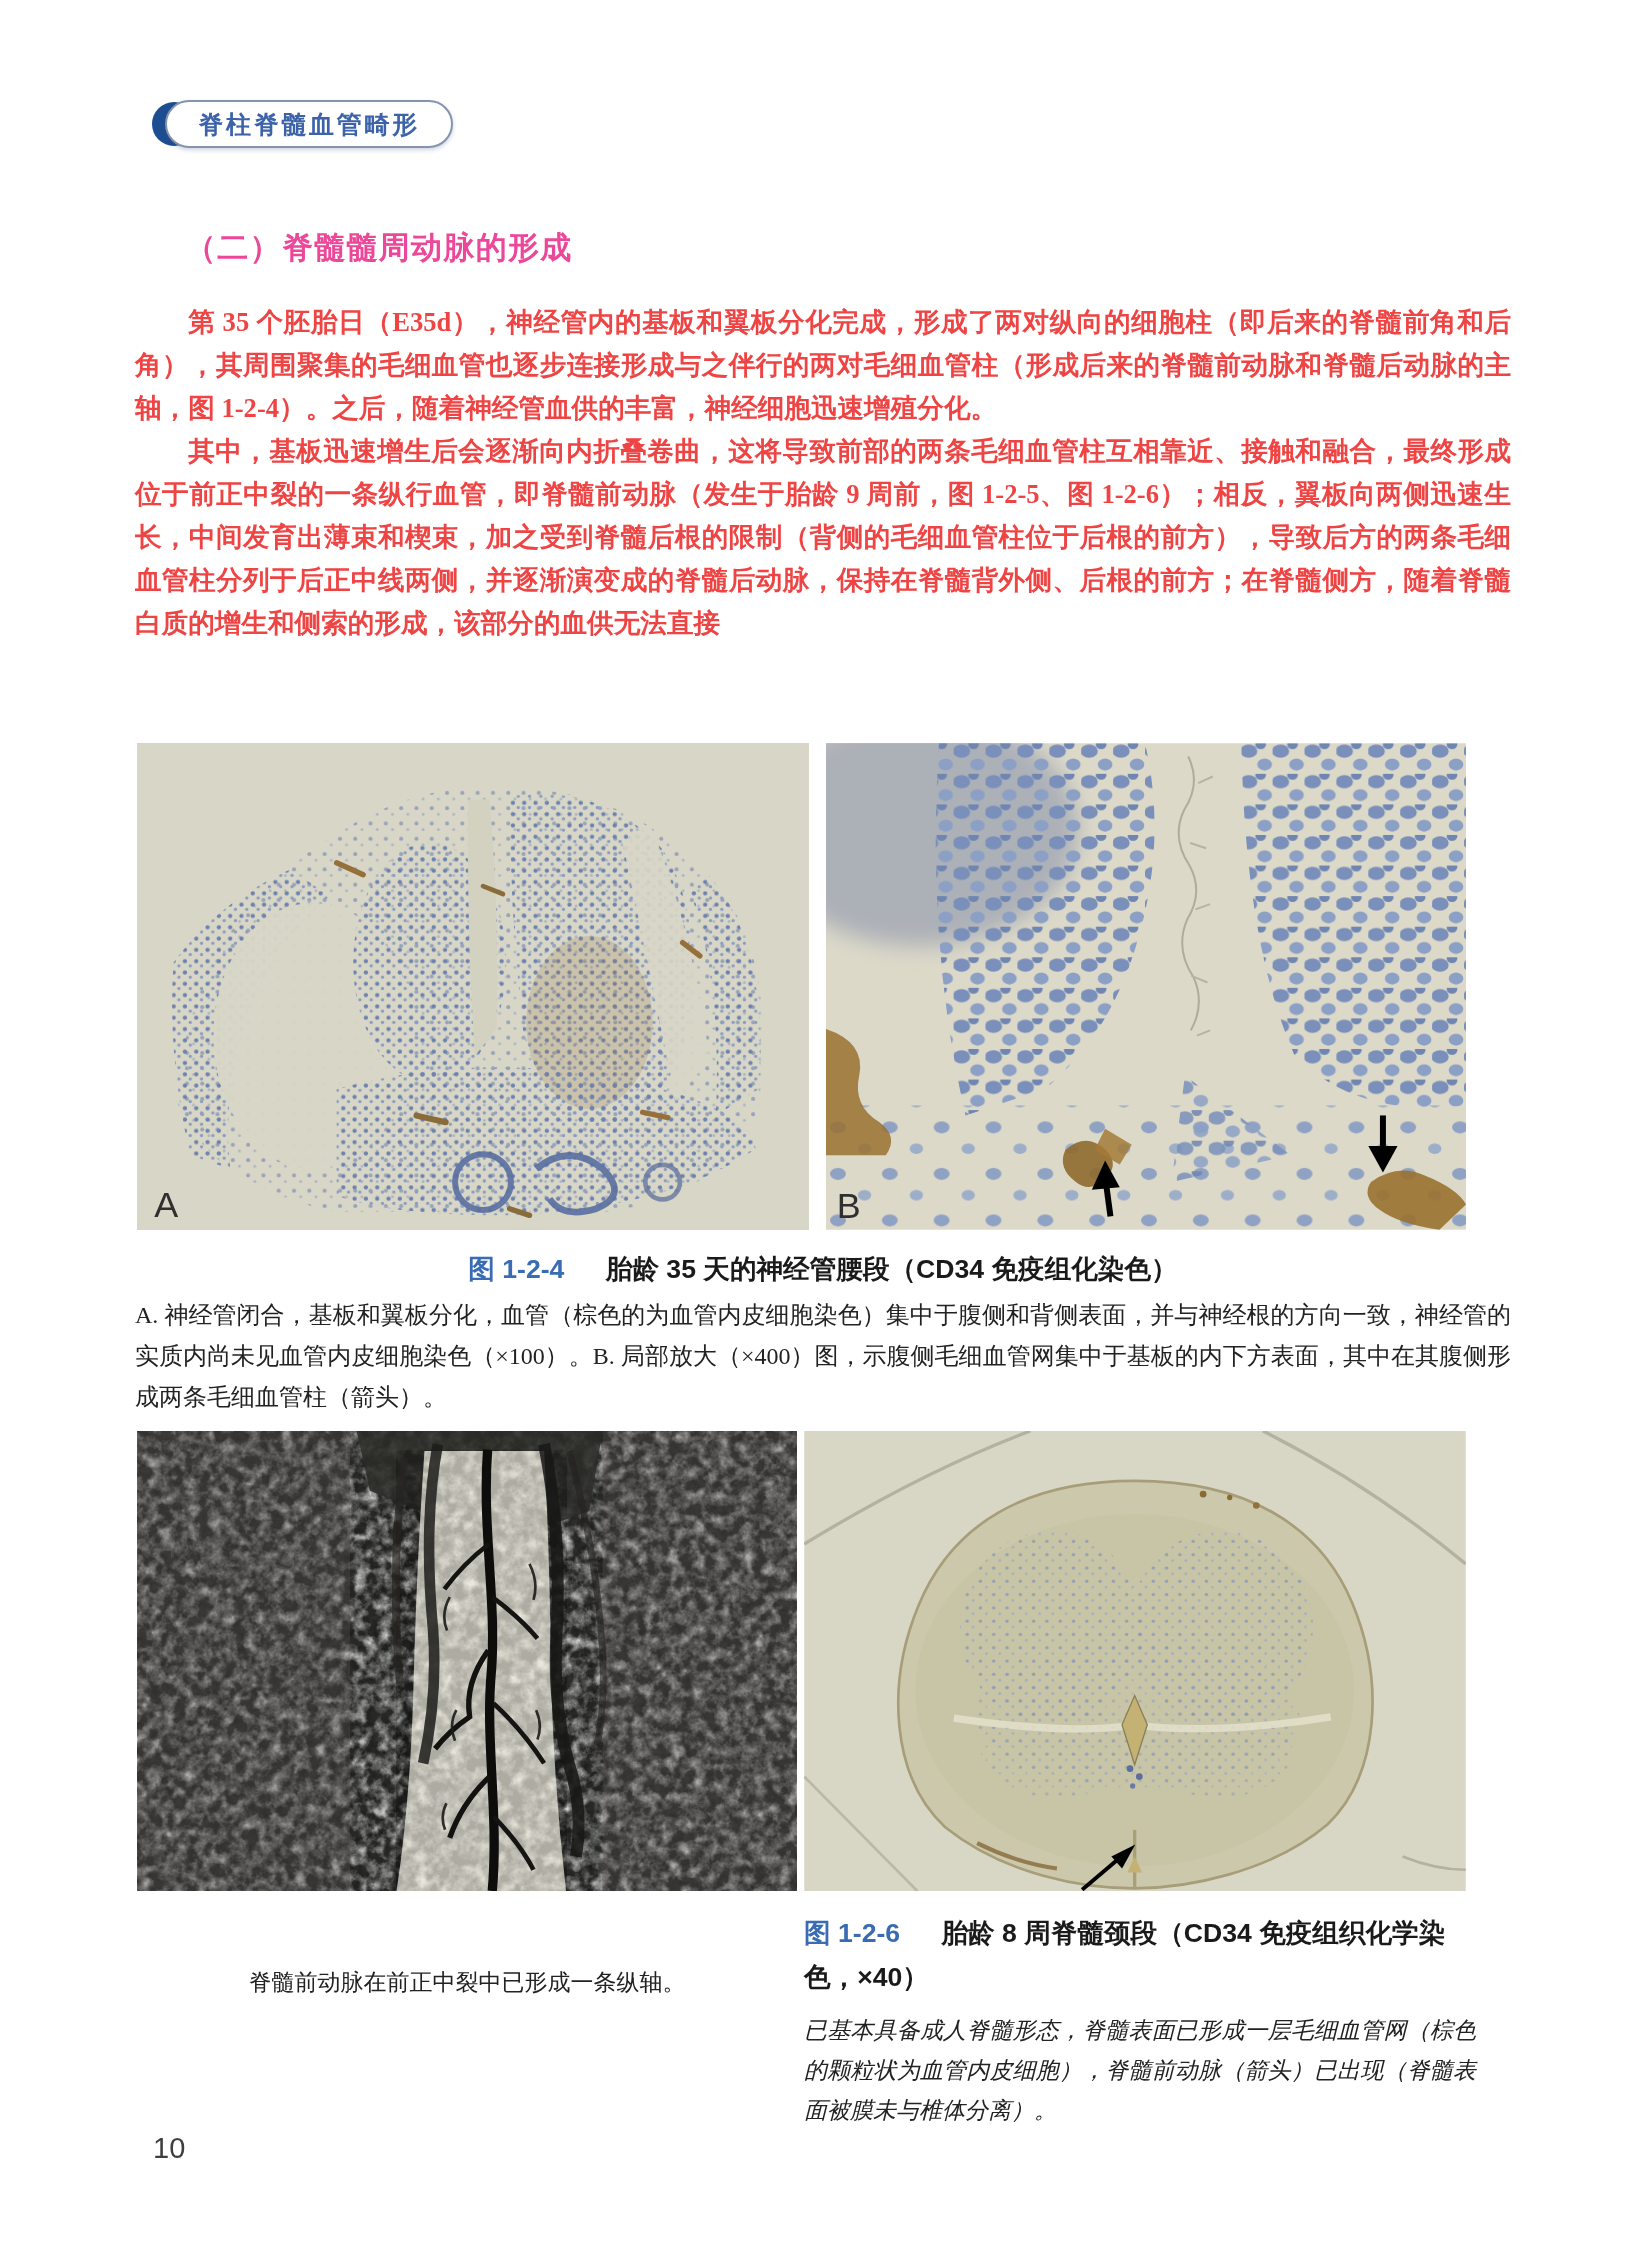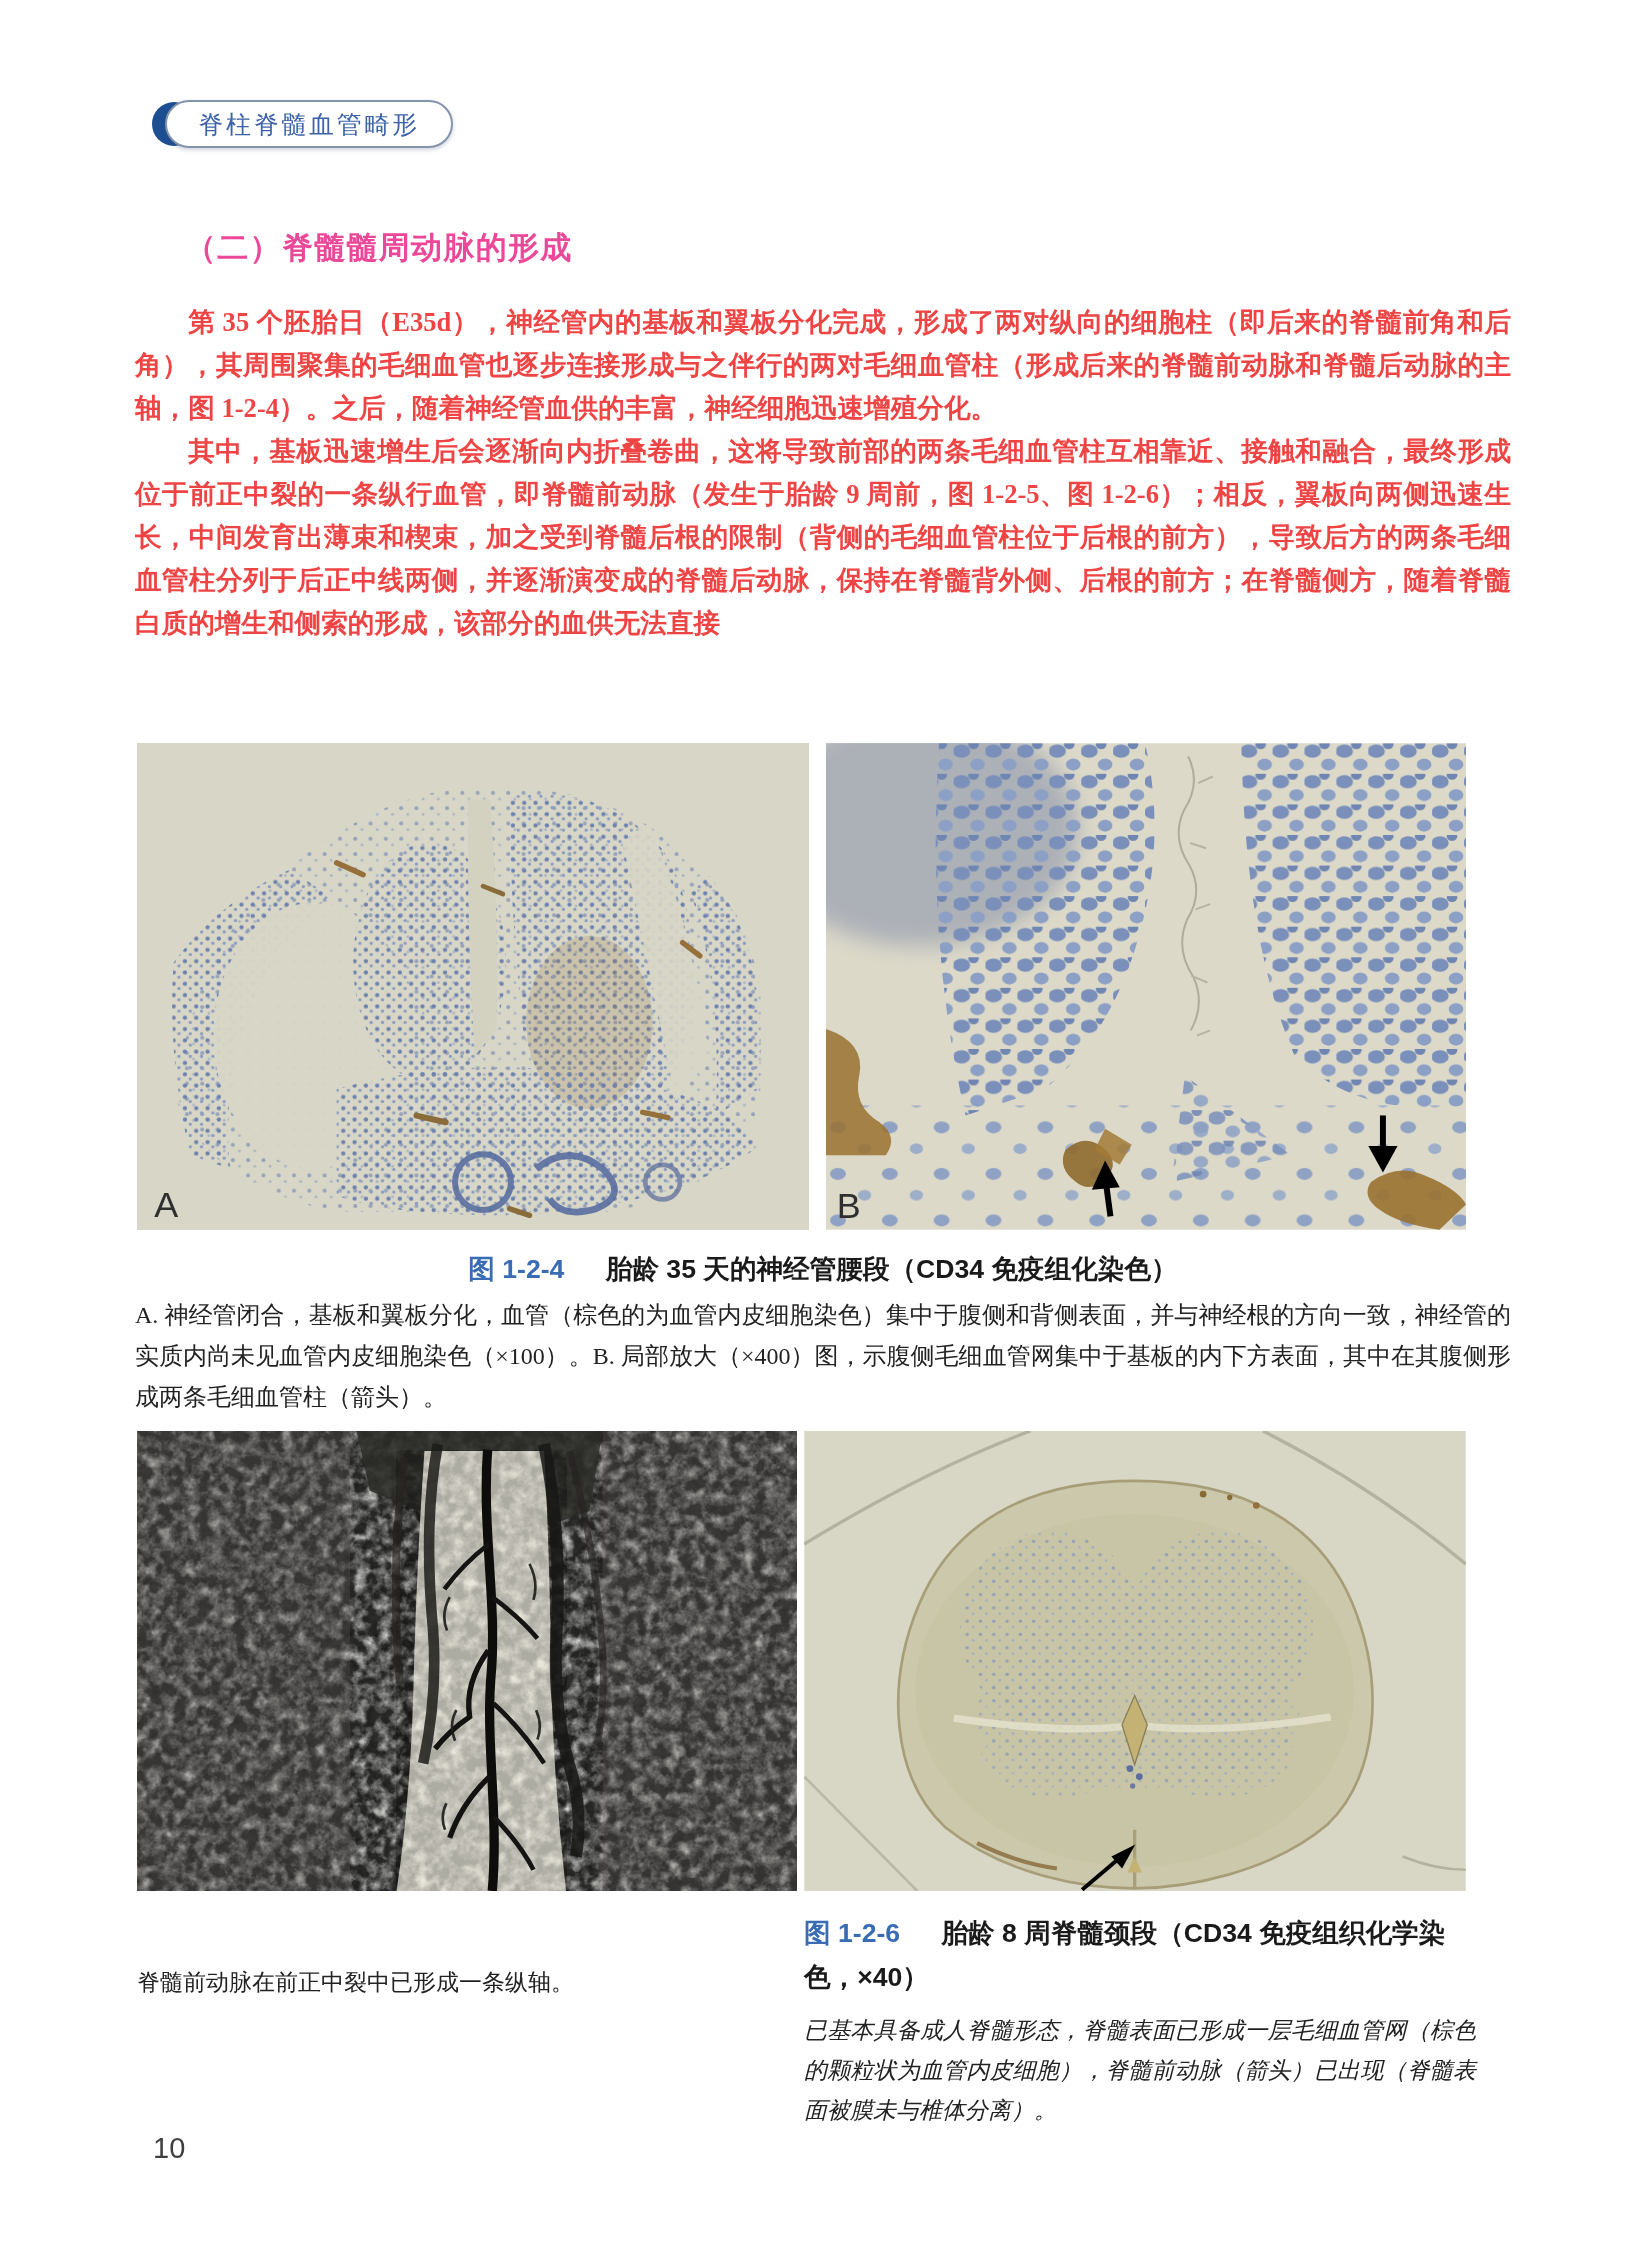--- a/index.html
+++ b/index.html
@@ -7,21 +7,21 @@
     position:relative;width:1649px;height:2250px;background:#ffffff;
     font-family:"Liberation Serif","DejaVu Serif",serif;color:#1c1c1c;
     overflow:hidden;
   }
   
   .badge-wrap{position:absolute;left:152px;top:100px;height:48px;}
   .badge-crescent{position:absolute;left:0;top:2px;width:44px;height:44px;border-radius:50%;background:#1c4e91;}
   .badge-pill{
     position:absolute;left:13.3px;top:0;height:44px;line-height:44px;
     padding:0 31px;background:#ffffff;border:2px solid #8494ad;border-radius:25px;
-    font-family:"Liberation Sans","DejaVu Sans",sans-serif;font-weight:normal;
+    font-family:"Liberation Sans","DejaVu Sans",sans-serif;font-weight:bold;
     font-size:25px;color:#3c63a8;letter-spacing:2.7px;white-space:nowrap;
     box-shadow:0 2px 4px rgba(60,80,120,.25);
   }
   
   .sec-heading{
     position:absolute;left:185px;top:227px;
     font-family:"Liberation Sans","DejaVu Sans",sans-serif;font-weight:bold;
     font-size:31px;color:#ec4899;letter-spacing:1.3px;white-space:nowrap;
   }
   
@@ -44,21 +44,21 @@
     font-size:26.6px;color:#1a1a1a;
   }
   .cap-num{color:#3a6cb4;}
   .cap-124{position:absolute;left:135px;top:1251px;width:1376px;text-align:center;}
   .note-124{
     position:absolute;left:135px;top:1295px;width:1376px;
     font-size:24px;line-height:41px;text-align:justify;color:#222;
   }
   .cap-125{position:absolute;left:137px;top:1914px;width:660px;text-align:center;}
   .note-125{
-    position:absolute;left:137px;top:1963px;width:660px;
+    position:absolute;left:137px;top:1963px;width:660px;text-align:center;
     font-size:23px;line-height:39px;color:#222;
   }
   .cap-126{position:absolute;left:804px;top:1911px;width:672px;text-align:left;line-height:44px;}
   .note-126{
     position:absolute;left:804px;top:2011px;width:672px;
     font-size:23px;line-height:40px;text-align:justify;color:#222;font-style:italic;
   }
   .page-num{
     position:absolute;left:153px;top:2132px;
     font-family:"Liberation Sans","DejaVu Sans",sans-serif;

